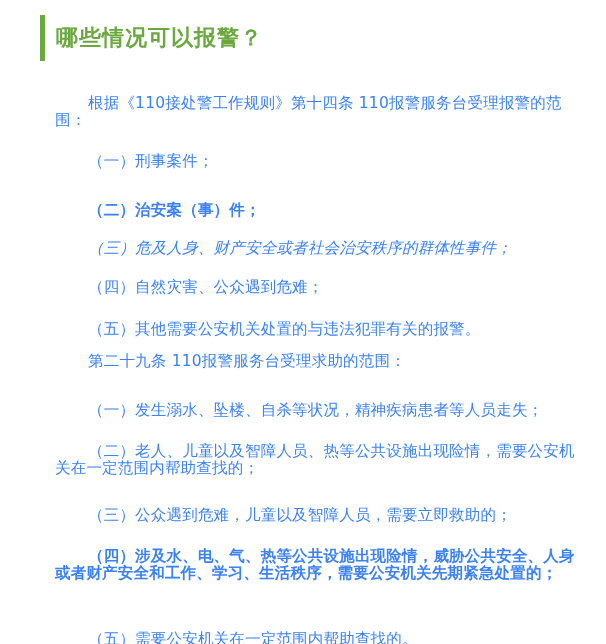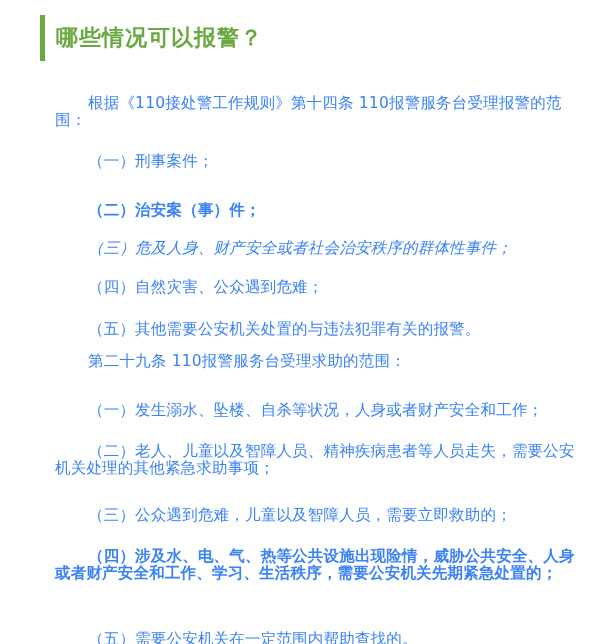--- a/index.html
+++ b/index.html
@@ -65,18 +65,18 @@
   <p class="para" style="position:absolute; top:2px; width:520px;">根据《110接处警工作规则》第十四条 110报警服务台受理报警的范围：</p>
 
   <p class="para item" style="position:absolute; top:60px; width:520px;">（一）刑事案件；</p>
   <p class="para item" style="position:absolute; top:109px; width:520px;font-weight:bold;">（二）治安案（事）件；</p>
   <p class="para item" style="position:absolute; top:147px; width:520px;font-style:italic;">（三）危及人身、财产安全或者社会治安秩序的群体性事件；</p>
   <p class="para item" style="position:absolute; top:186px; width:520px;">（四）自然灾害、公众遇到危难；</p>
   <p class="para item" style="position:absolute; top:228px; width:520px;">（五）其他需要公安机关处置的与违法犯罪有关的报警。</p>
 
   <p class="para" style="position:absolute; top:260px; width:520px;">第二十九条 110报警服务台受理求助的范围：</p>
 
-  <p class="para item" style="position:absolute; top:309px; width:530px;">（一）发生溺水、坠楼、自杀等状况，人身或者财产安全和工作；</p>
-  <p class="para item" style="position:absolute; top:350px; width:530px;">（二）老人、儿童以及智障人员、精神疾病患者等人员走失，需要公安机关处理的其他紧急求助事项；</p>
+  <p class="para item" style="position:absolute; top:309px; width:530px;">（一）发生溺水、坠楼、自杀等状况，精神疾病患者等人员走失；</p>
+  <p class="para item" style="position:absolute; top:350px; width:530px;">（二）老人、儿童以及智障人员、热等公共设施出现险情，需要公安机关在一定范围内帮助查找的；</p>
   <p class="para item" style="position:absolute; top:414px; width:530px;">（三）公众遇到危难，儿童以及智障人员，需要立即救助的；</p>
   <p class="para item" style="position:absolute; top:455px; width:530px;font-weight:bold;">（四）涉及水、电、气、热等公共设施出现险情，威胁公共安全、人身或者财产安全和工作、学习、生活秩序，需要公安机关先期紧急处置的；</p>
   <p class="para item" style="position:absolute; top:538px; width:530px;">（五）需要公安机关在一定范围内帮助查找的。</p>
 </div>
 
 </body></html>

